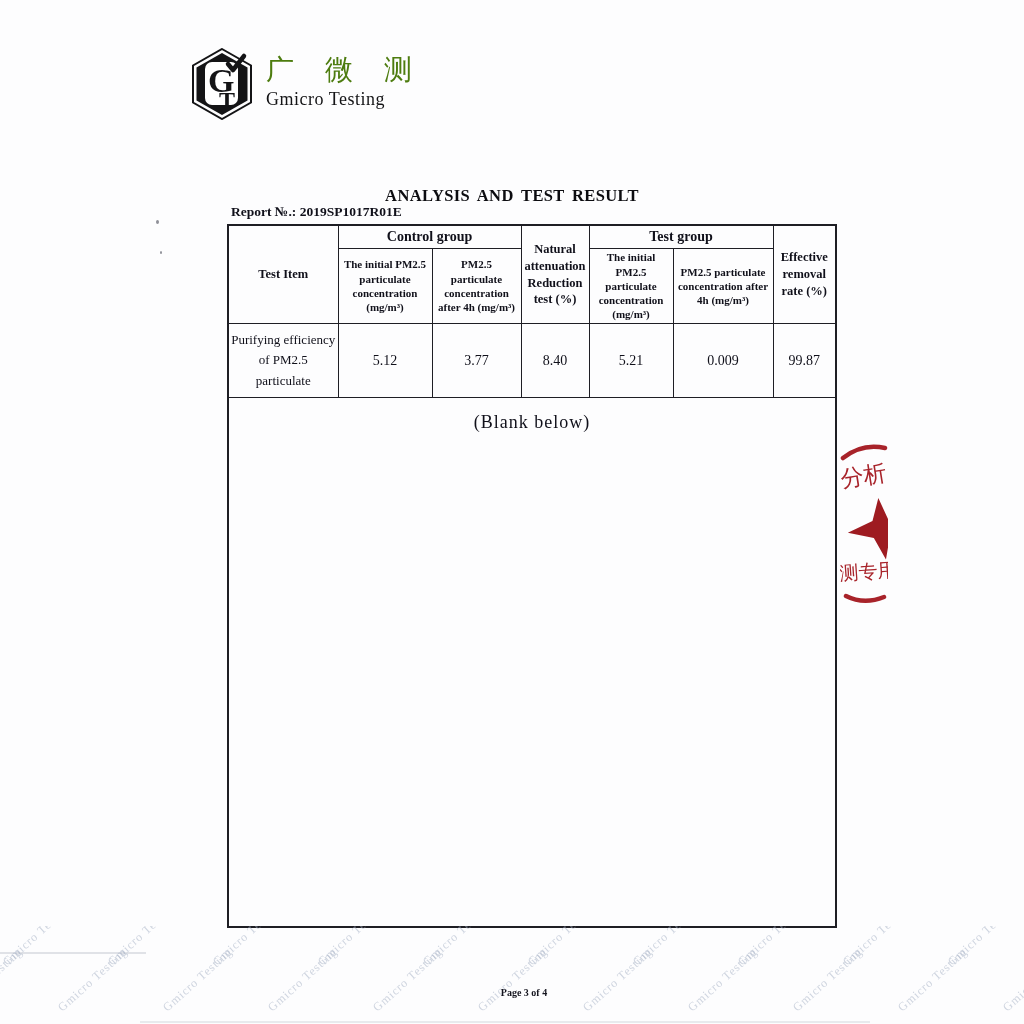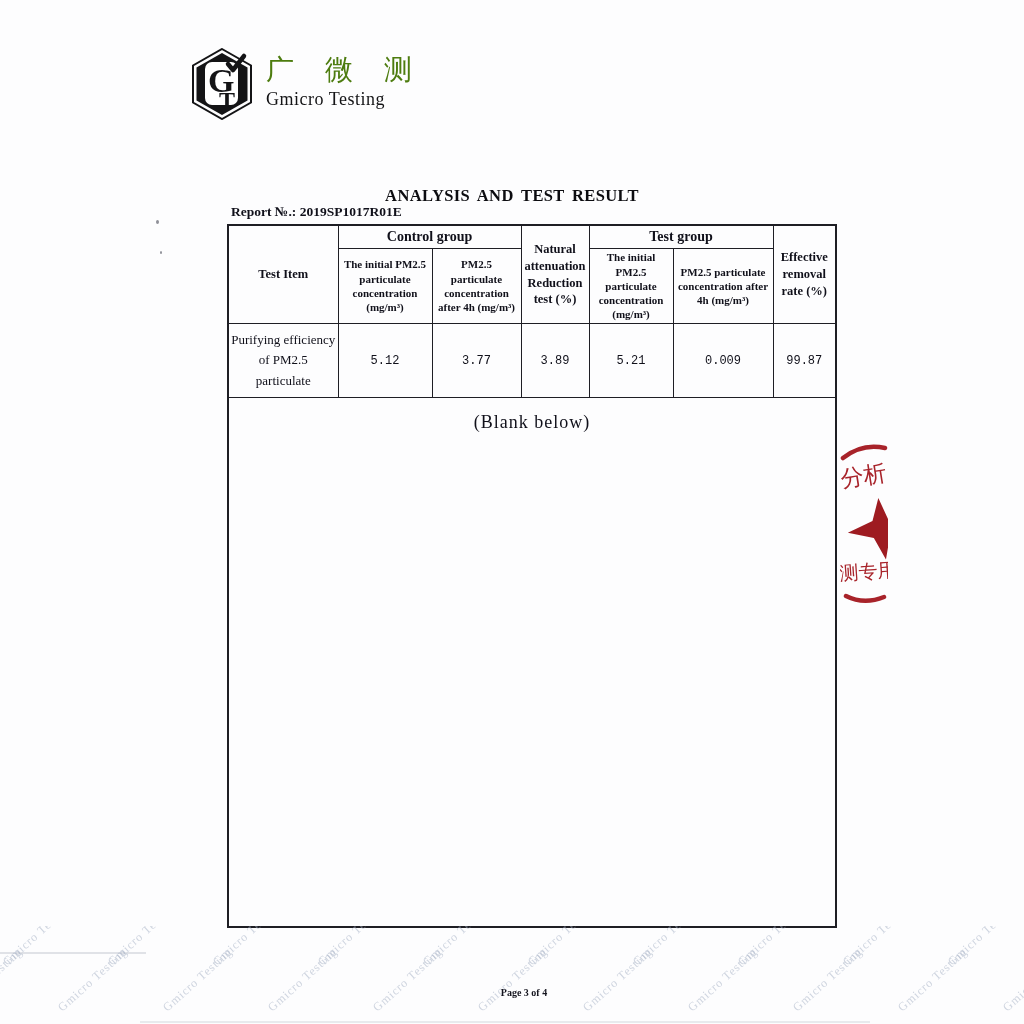--- a/index.html
+++ b/index.html
@@ -23,21 +23,21 @@
   
   .bigbox{position:absolute; left:227px; top:224px; width:610px; height:704px;
     border:2px solid #1e1e24; box-sizing:border-box; background:#fdfdfe;}
   table.grid{border-collapse:collapse; table-layout:fixed; width:100%; color:#10101a;}
   .grid th,.grid td{border:1.5px solid #1e1e24; padding:1px 2px; text-align:center; vertical-align:middle; overflow:hidden;}
   .grid .bt0{border-top:none}.grid .bl0{border-left:none}.grid .br0{border-right:none}
   .grid .grp{height:20px; font-size:14px; font-weight:bold;}
   .grid .sub{height:72px; font-size:11px; font-weight:bold; line-height:1.3;}
   .grid .side{font-size:12.5px; font-weight:bold; line-height:1.35;}
   .grid .item{height:71px; font-size:13px; line-height:1.55;}
-  .grid .val{font-size:12px;font-family:Liberation Mono, monospace;}
+  .grid .val{font-size:14px;}
   .methods{margin:7px 8px 0 8px; font-size:13.2px; line-height:1.7; color:#10101a; text-align:left;}
   .blank-note{margin-top:14px; text-align:center; font-size:18px; letter-spacing:1px; color:#10101a;}
   
   .stamp{position:absolute; left:840px; top:437px; width:48px; height:170px; pointer-events:none;}
   
   .page-num{position:absolute; left:462px; top:987px; width:124px; text-align:center;
     font-weight:bold; font-size:10px; color:#15151f; z-index:5;}
   .wm-layer{position:absolute; left:0; top:926px; width:1024px; height:98px; overflow:hidden; z-index:1;}
   .wm{position:absolute; font-family:"Liberation Serif",serif; font-size:12px; letter-spacing:1px;
     white-space:nowrap; transform:rotate(-42deg); transform-origin:left bottom;}
@@ -90,21 +90,21 @@
       <tr>
         <th class="sub">The initial PM2.5 particulate concentration (mg/m³)</th>
         <th class="sub">PM2.5 particulate concentration after 4h (mg/m³)</th>
         <th class="sub">The initial PM2.5 particulate concentration (mg/m³)</th>
         <th class="sub">PM2.5 particulate concentration after 4h (mg/m³)</th>
       </tr>
       <tr>
         <td class="item bl0">Purifying efficiency of PM2.5 particulate</td>
         <td class="val">5.12</td>
         <td class="val">3.77</td>
-        <td class="val">3.89</td>
+        <td class="val">8.40</td>
         <td class="val">5.21</td>
         <td class="val">0.009</td>
         <td class="val br0">99.87</td>
       </tr>
     </tbody>
       </table>
     <div class="blank-note">(Blank below)</div>
   </div>
 
   <div class="stamp">

